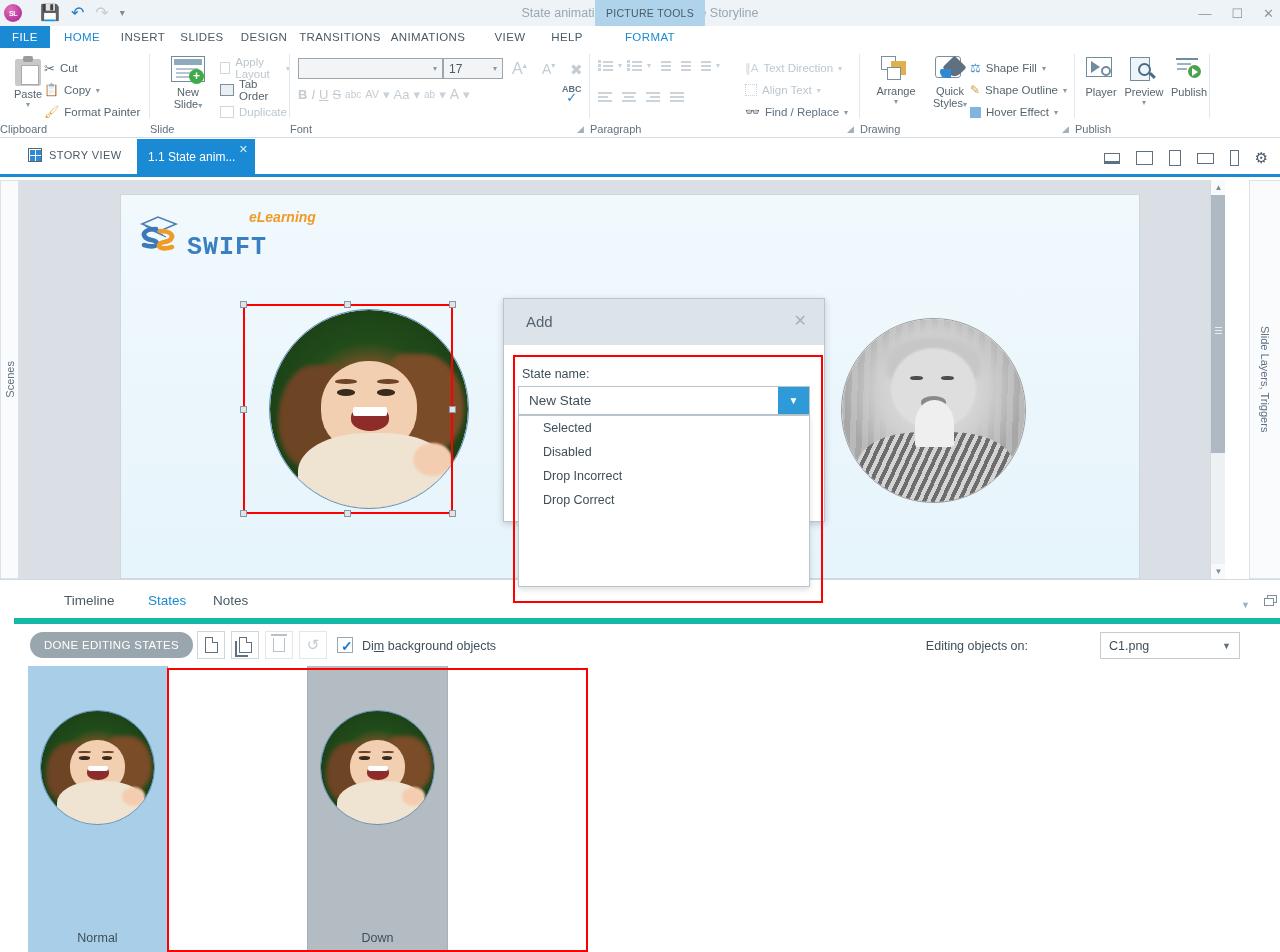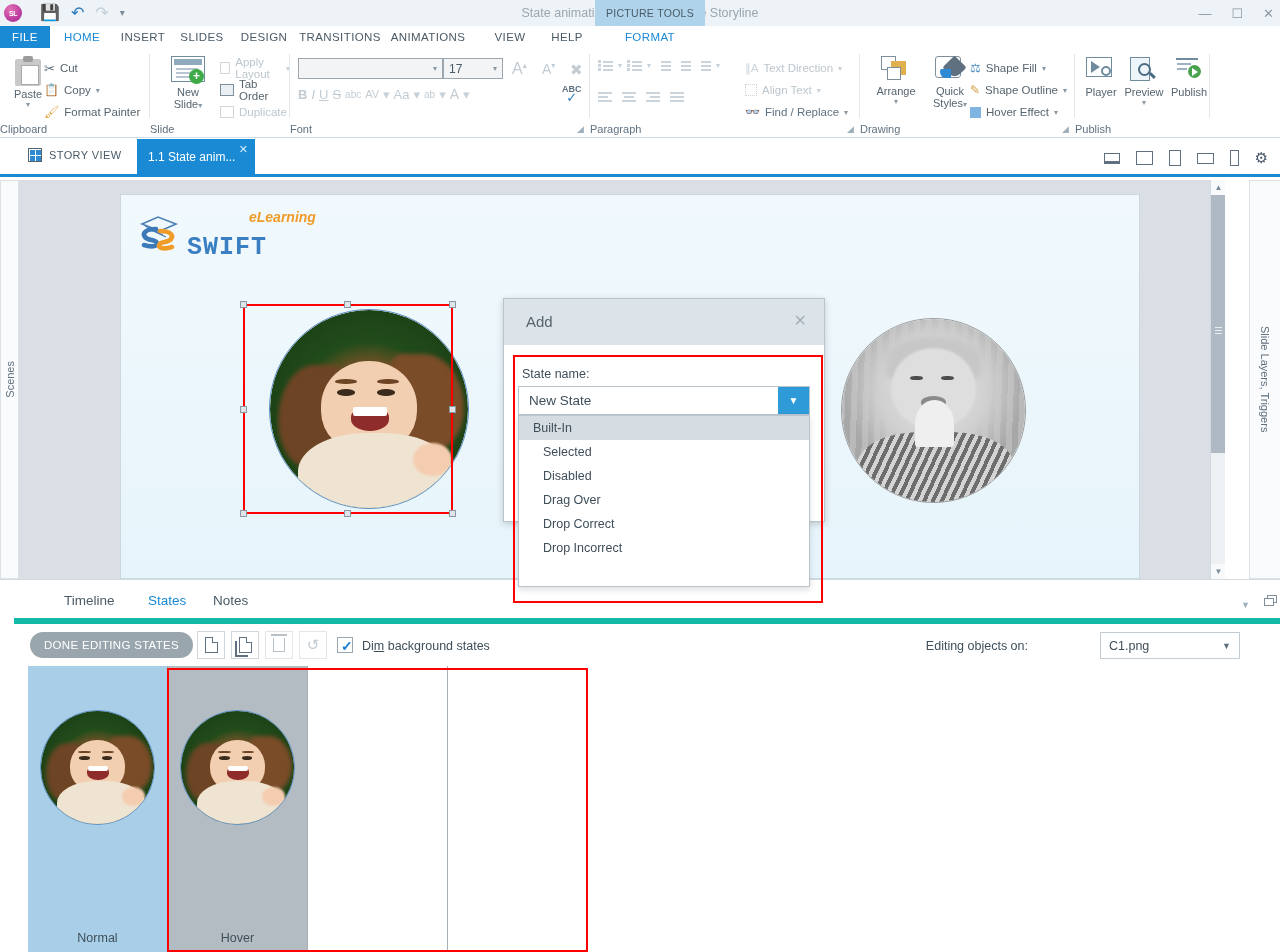--- a/index.html
+++ b/index.html
@@ -709,21 +709,21 @@
       <div class="tb-btn dis" style="left:265px;">
         <span class="trash"></span>
       </div>
       <div class="tb-btn dis" style="left:299px;">
         <span style="color:#c3ccd3;font-size:15px;">↺</span>
       </div>
       <div class="dim-check">
           <em>✓</em>
         </div>
       <div class="dim-label">
-        <span style="text-decoration:none;">Di</span><span style="text-decoration:underline;">m</span><span> background states</span>
+        <span style="text-decoration:none;">Di</span><span style="text-decoration:underline;">m</span><span> background objects</span>
       </div>
       <div class="edit-on-label">Editing objects on:</div>
       <div class="combo">
         <span class="cv">C1.png</span>
         <span class="ca">▼</span>
       </div>
     </div>
 
     <div class="strip">
 
@@ -741,62 +741,60 @@
             <div class="girl-mouth"></div>
               <div class="girl-teeth"></div>
             <div class="girl-sweater"></div>
               <div class="girl-hand"></div>
           </div>
         </div>
         <div class="lbl">Normal</div>
       </div>
 
       <div class="thumb-sep" style="left:139px;"></div>
-      <div class="thumb-col" style="left:140px;">
+
+      <div class="thumb-sep" style="left:279px;"></div>
+      <div class="thumb-col" style="left:280px;">
         <div class="bg" style="background:#b4bcc3;"></div>
         <div class="photo" style="left:12px;top:44px;width:115px;height:115px;border:1.4px solid #5b8fc4;">
           <div class="girl-face">
             <div class="girl-hair-l"></div>
               <div class="girl-hair-r"></div>
               <div class="girl-head"></div>
             <div class="girl-brow l"></div>
               <div class="girl-brow r"></div>
             <div class="girl-eye l"></div>
               <div class="girl-eye r"></div>
             <div class="girl-mouth"></div>
               <div class="girl-teeth"></div>
             <div class="girl-sweater"></div>
               <div class="girl-hand"></div>
           </div>
         </div>
-        <div class="lbl">Hover</div>
-      </div>
-
-      <div class="thumb-sep" style="left:279px;"></div>
+        <div class="lbl">Down</div>
+      </div>
 
       <div class="thumb-sep" style="left:419px;"></div>
     </div>
   </div>
 
   <div class="strip-sel"></div>
 
   <div class="dialog">
     <div class="head">
       <div class="t">Add</div>
       <div class="x">✕</div>
     </div>
     <div class="lbl">State name:</div>
     <div class="dd-input">
       <div class="val">New State</div>
       <div class="btn">▼</div>
     </div>
     <div class="dd-list">
-      <div class="dd-group">Built-In</div>
       <div class="dd-item">Selected</div>
       <div class="dd-item">Disabled</div>
-      <div class="dd-item">Drag Over</div>
+      <div class="dd-item">Drop Incorrect</div>
       <div class="dd-item">Drop Correct</div>
-      <div class="dd-item">Drop Incorrect</div>
     </div>
   </div>
   <div class="dlg-sel"></div>
 
 </div>
 
 </body></html>

